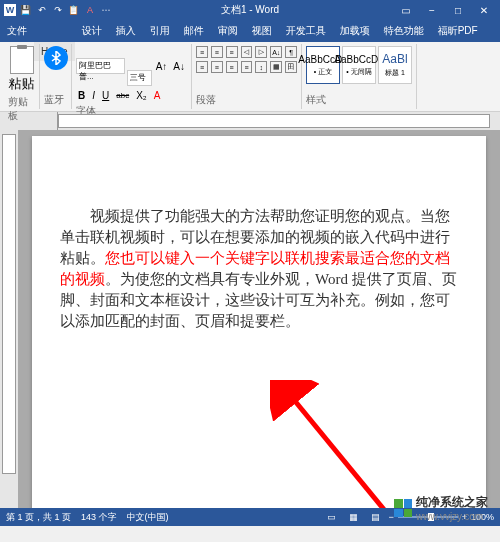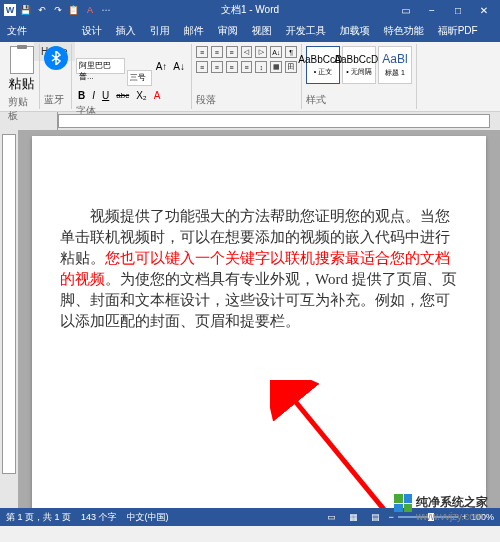--- a/index.html
+++ b/index.html
@@ -332,21 +332,21 @@
       background: white;
       position: absolute;
       left: 30px;
       top: -3px;
     }
     .watermark {
       position: absolute;
       bottom: 20px;
       right: 12px;
       display: flex;
-      align-items: flex-start;
+      align-items: center;
       gap: 4px;
       font-size: 12px;
       color: #333;
       z-index: 20;
       font-weight: bold;
       padding-left: 7px;
     }
     .wm-icon {
       width: 18px;
       height: 18px;

